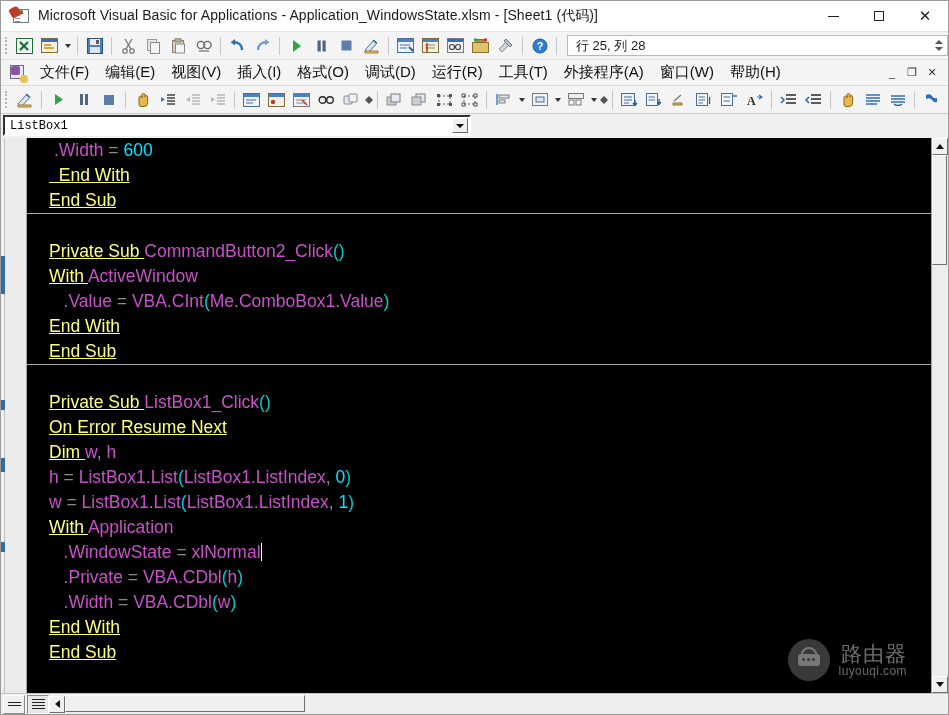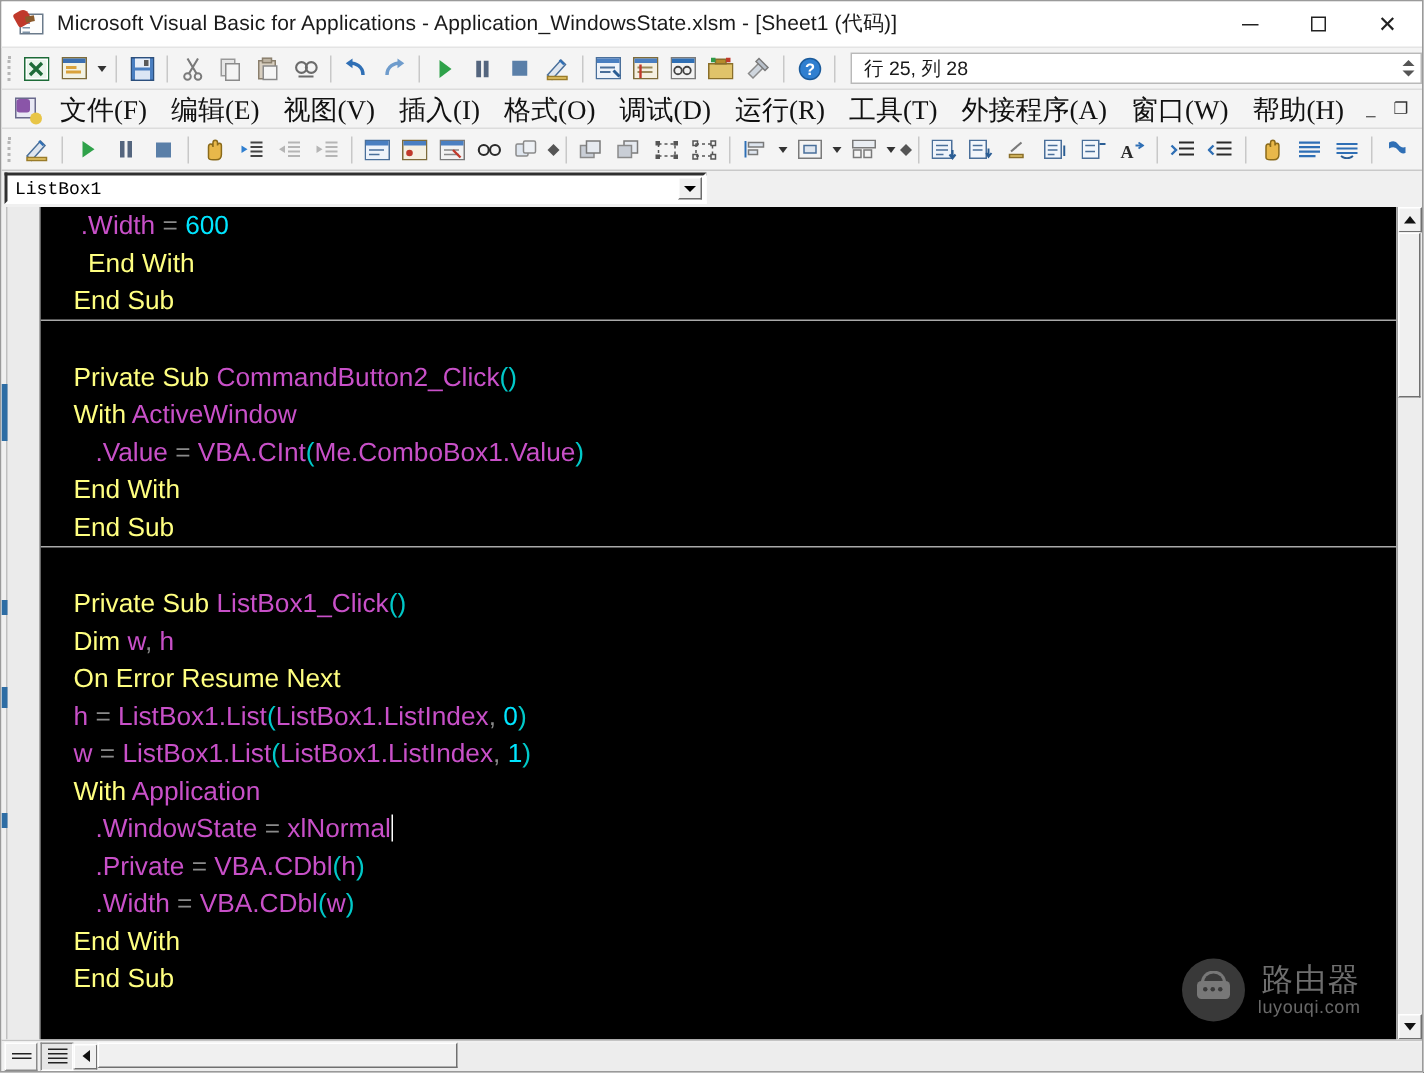--- a/index.html
+++ b/index.html
@@ -131,22 +131,22 @@
   }
   .menu-icon .mi-star {
     position: absolute; right: 0px; bottom: 0px; width: 8px; height: 8px;
     background: #e8c547; border-radius: 50%;
   }
   .menu-icon .mi-p {
     position: absolute; left: 4px; top: 3px; width: 9px; height: 9px;
     background: #8a55a8; border-radius: 2px;
   }
   .menu-item {
-    font-size: 18px; color: #111; padding: 3px 8px;
-    white-space: nowrap; cursor: default; font-family: Liberation Serif, serif;
+    font-size: 15px; color: #111; padding: 3px 8px;
+    white-space: nowrap; cursor: default;
   }
   .menu-spacer { flex: 1 1 auto; }
   .mdi-btns { display: flex; align-items: center; padding-right: 6px; }
   .mdi-btn {
     width: 20px; height: 20px;
     display: flex; align-items: center; justify-content: center;
     font-size: 11px; color: #333;
   }
 
   
@@ -220,21 +220,21 @@
   }
   .codeline {
     height: 25px; line-height: 25px;
     font-size: 17.5px;
     white-space: pre; padding-left: 22px;
     color: #d8d8d8;
   }
   .hr-sep {
     height: 1px; background: #a9a9a9; margin: 0;
   }
-  .kw   { color: #ffff80; }
+  .kw   { color: #ffff80; text-decoration: underline; }
   .id   { color: #c850c8; }
   .num  { color: #00e5ff; }
   .op   { color: #8a8a8a; }
   .paren{ color: #00c8c8; }
   .plain{ color: #c850c8; }
   .caret {
     display: inline-block; width: 1px; height: 18px;
     background: #ffffff; vertical-align: -3px;
   }
 
@@ -795,22 +795,22 @@
           <div class="hr-sep"></div>
           <div class="codeline"></div>
           <div class="codeline"><span class="kw">Private Sub </span><span class="id">CommandButton2_Click</span><span class="paren">()</span></div>
           <div class="codeline"><span class="kw">With </span><span class="id">ActiveWindow</span></div>
           <div class="codeline"><span class="plain">   </span><span class="id">.Value</span><span class="op"> = </span><span class="id">VBA</span><span class="id">.</span><span class="id">CInt</span><span class="paren">(</span><span class="id">Me</span><span class="id">.</span><span class="id">ComboBox1</span><span class="id">.</span><span class="id">Value</span><span class="paren">)</span></div>
           <div class="codeline"><span class="kw">End With</span></div>
           <div class="codeline"><span class="kw">End Sub</span></div>
           <div class="hr-sep"></div>
           <div class="codeline"></div>
           <div class="codeline"><span class="kw">Private Sub </span><span class="id">ListBox1_Click</span><span class="paren">()</span></div>
+          <div class="codeline"><span class="kw">On Error Resume Next</span></div>
           <div class="codeline"><span class="kw">Dim </span><span class="id">w</span><span class="op">, </span><span class="id">h</span></div>
-          <div class="codeline"><span class="kw">On Error Resume Next</span></div>
           <div class="codeline"><span class="id">h</span><span class="op"> = </span><span class="id">ListBox1</span><span class="id">.</span><span class="id">List</span><span class="paren">(</span><span class="id">ListBox1</span><span class="id">.</span><span class="id">ListIndex</span><span class="op">, </span><span class="num">0</span><span class="paren">)</span></div>
           <div class="codeline"><span class="id">w</span><span class="op"> = </span><span class="id">ListBox1</span><span class="id">.</span><span class="id">List</span><span class="paren">(</span><span class="id">ListBox1</span><span class="id">.</span><span class="id">ListIndex</span><span class="op">, </span><span class="num">1</span><span class="paren">)</span></div>
           <div class="codeline"><span class="kw">With </span><span class="id">Application</span></div>
           <div class="codeline"><span class="plain">   </span><span class="id">.WindowState</span><span class="op"> = </span><span class="id">xlNormal</span><span class="caret"></span></div>
           <div class="codeline"><span class="plain">   </span><span class="id">.Private</span><span class="op"> = </span><span class="id">VBA</span><span class="id">.</span><span class="id">CDbl</span><span class="paren">(</span><span class="id">h</span><span class="paren">)</span></div>
           <div class="codeline"><span class="plain">   </span><span class="id">.Width</span><span class="op"> = </span><span class="id">VBA</span><span class="id">.</span><span class="id">CDbl</span><span class="paren">(</span><span class="id">w</span><span class="paren">)</span></div>
           <div class="codeline"><span class="kw">End With</span></div>
           <div class="codeline"><span class="kw">End Sub</span></div>
         </div>
 

